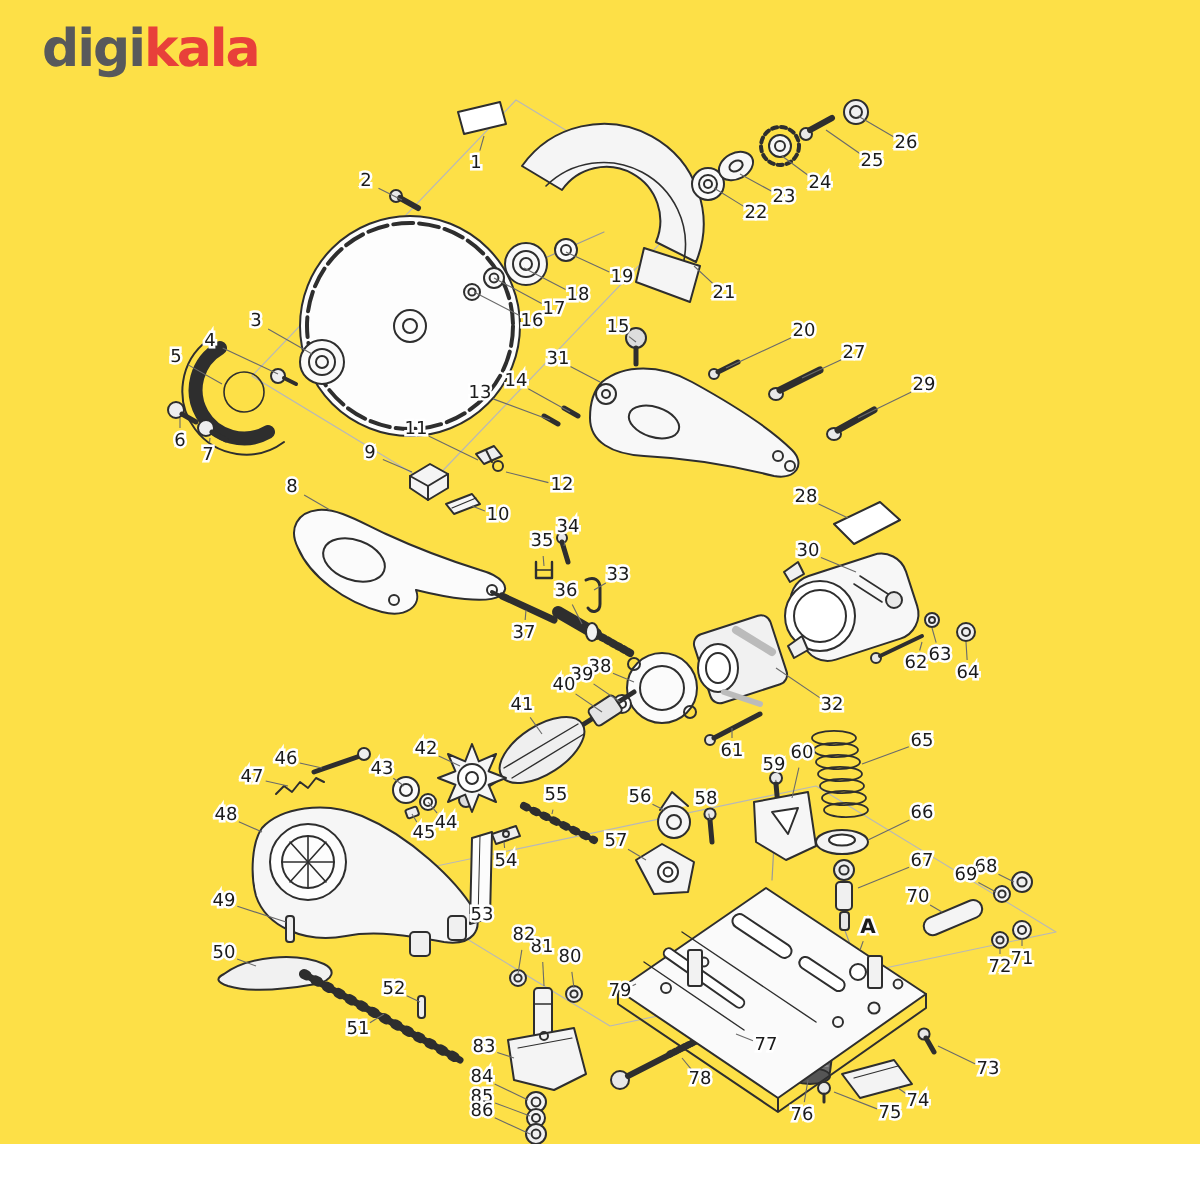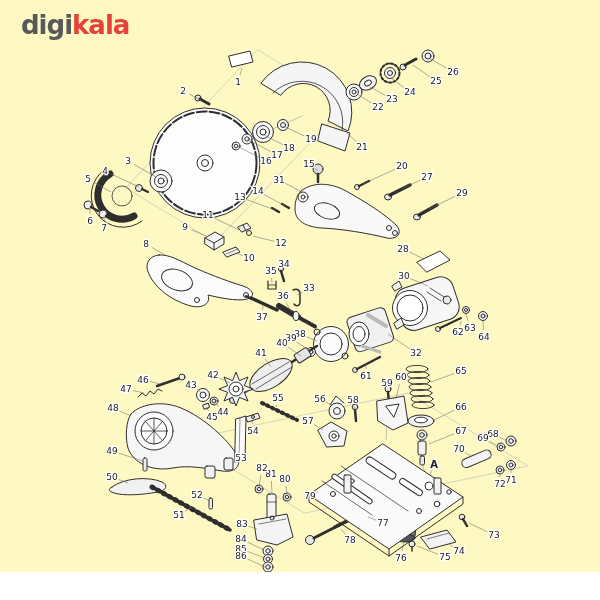--- a/index.html
+++ b/index.html
@@ -1,16 +1,16 @@
 <!DOCTYPE html>
 <html><head>
 <meta charset="utf-8">
 <style>
   html,body{margin:0;padding:0;background:#fff}
-  .stage{position:relative;width:600px;height:572px;background:#fef9c3;overflow:hidden;
+  .stage{position:relative;width:600px;height:572px;background:#fde047;overflow:hidden;
          font-family:"DejaVu Sans","Liberation Sans",sans-serif}
   .logo{position:absolute;left:21px;top:12px;font-size:26px;font-weight:700;
         letter-spacing:-1px;line-height:1;user-select:none}
   .logo .digi{color:#58595b}
   .logo .kala{color:#e8403a}
   svg{position:absolute;left:0;top:0}
   text.plabel{font:9px "DejaVu Sans","Liberation Sans",sans-serif;fill:#1b1b1b;
               text-anchor:middle;dominant-baseline:central;
               paint-order:stroke;stroke:#ffffff;stroke-width:2.5px}
   text.plabel.bold{font-weight:700;font-size:10px}

